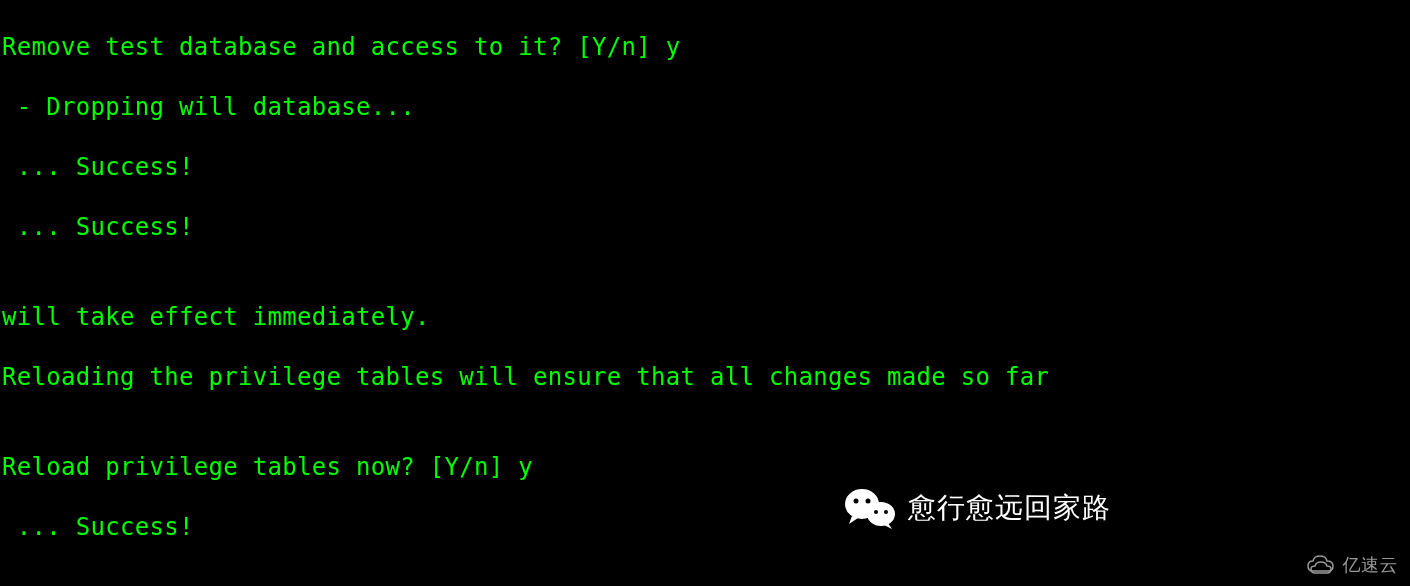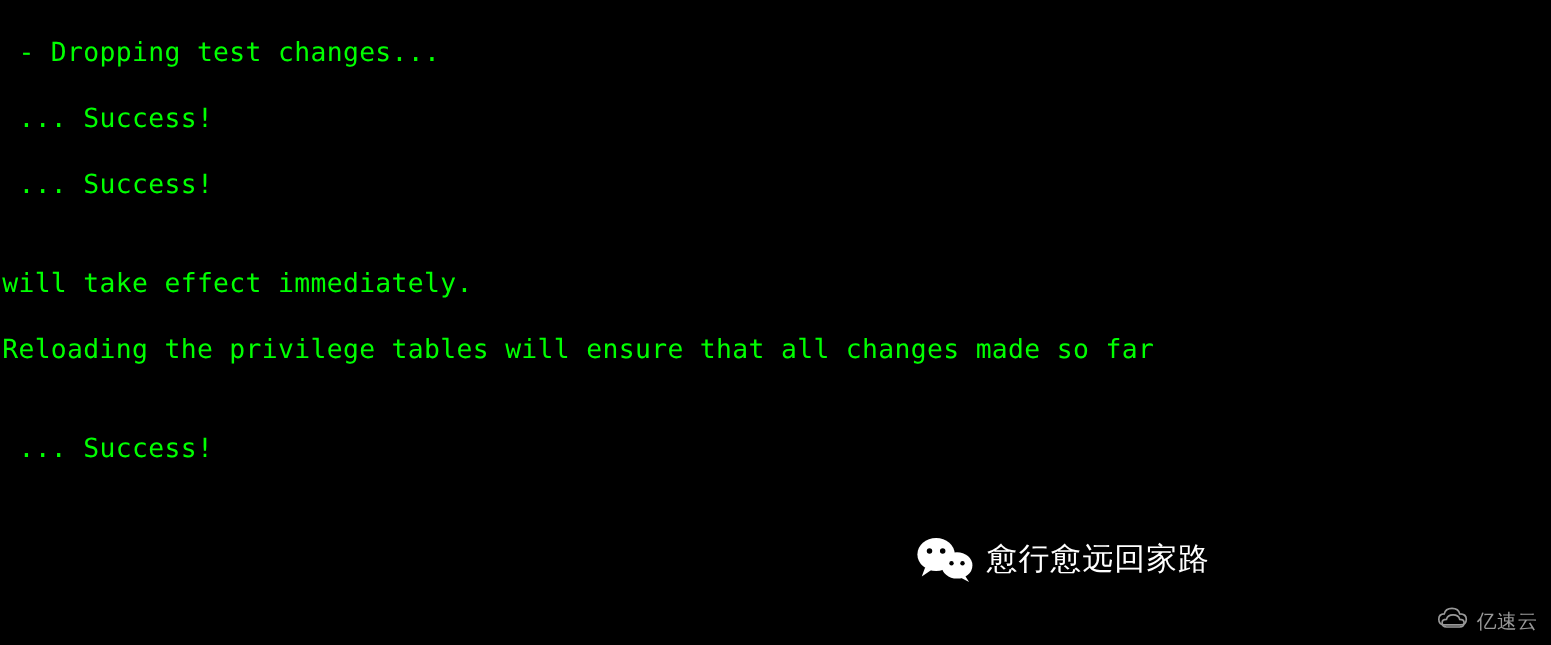--- a/index.html
+++ b/index.html
@@ -22,21 +22,21 @@
     .terminal {
       white-space: pre;
       font-weight: 500;
       letter-spacing: 0.3px;
     }
     .line {
       display: block;
     }
     .watermark-wechat {
       position: absolute;
-      right: 310px;
+      right: 299px;
       bottom: 56px;
       display: flex;
       align-items: center;
       gap: 12px;
       color: #ffffff;
     }
     .wechat-icon {
       width: 52px;
       height: 44px;
       position: relative;
@@ -50,20 +50,21 @@
       font-family: "PingFang SC", "Microsoft YaHei", sans-serif;
       font-size: 28px;
       font-weight: 400;
       letter-spacing: 1px;
     }
     .watermark-yisu {
       position: absolute;
       right: 12px;
       bottom: 6px;
       display: flex;
+      align-items: center;
       gap: 6px;
       color: #888888;
     }
     .yisu-icon {
       width: 32px;
       height: 24px;
     }
     .yisu-icon svg {
       width: 100%;
       height: 100%;
@@ -72,27 +73,29 @@
       color: #999999;
       font-family: "PingFang SC", "Microsoft YaHei", sans-serif;
       font-size: 18px;
       letter-spacing: 0.5px;
     }
   </style>
 </head>
 <body>
 
 <div class="terminal">
-<span class="line"> - Dropping test changes...</span>
+<span class="line">Remove test database and access to it? [Y/n] y</span>
+<span class="line"> - Dropping will database...</span>
 <span class="line"> ... Success!</span>
 <span class="line"> ... Success!</span>
 <span class="line"></span>
 <span class="line">will take effect immediately.</span>
 <span class="line">Reloading the privilege tables will ensure that all changes made so far</span>
 <span class="line"></span>
+<span class="line">Reload privilege tables now? [Y/n] y</span>
 <span class="line"> ... Success!</span>
 <span class="line"></span>
 
 <span class="line"></span>
 
 
 <span class="line"></span>
 
 
 </div>

